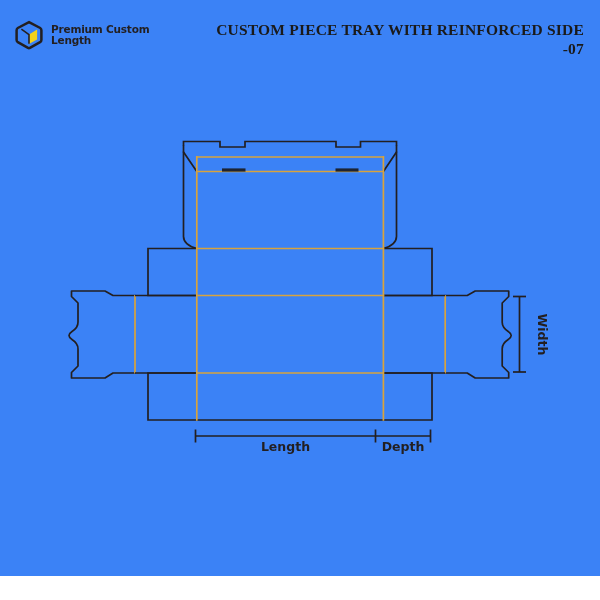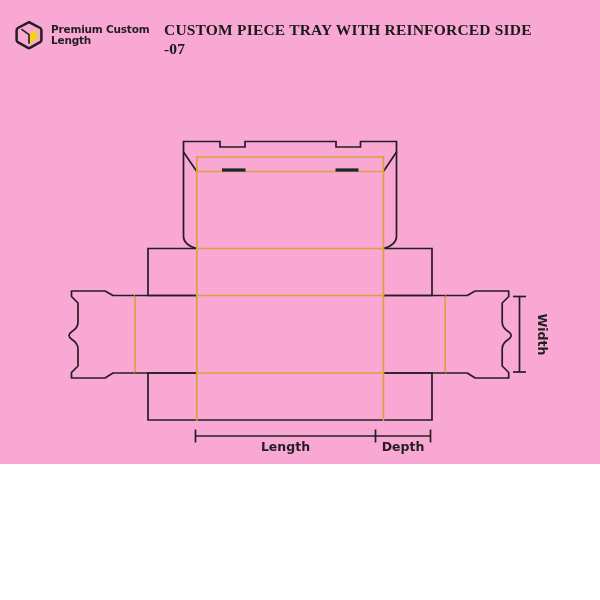--- a/index.html
+++ b/index.html
@@ -11,22 +11,22 @@
   body {
     width: 600px;
     height: 600px;
     font-family: "Liberation Sans", sans-serif;
     position: relative;
     overflow: hidden;
   }
   #page {
     position: relative;
     width: 600px;
-    height: 464px;
-    background: #f9a8d4;
+    height: 576px;
+    background: #3b82f6;
   }
   
   #header {
     position: absolute;
     left: 0; top: 0;
     width: 600px;
     height: 72px;
   }
   #brand {
     position: absolute;
@@ -49,21 +49,21 @@
     line-height: 11.5px;
     color: #231f20;
     letter-spacing: -0.2px;
     white-space: pre-line;
   }
   #doc-title {
     position: absolute;
     right: 16px;
     top: 20px;
     width: 420px;
-    text-align: left;
+    text-align: right;
     font-family: "Liberation Serif", serif;
     font-weight: bold;
     font-size: 15.5px;
     line-height: 19px;
     color: #1a1a1a;
     letter-spacing: 0.2px;
   }
   
   #dieline {
     position: absolute;

